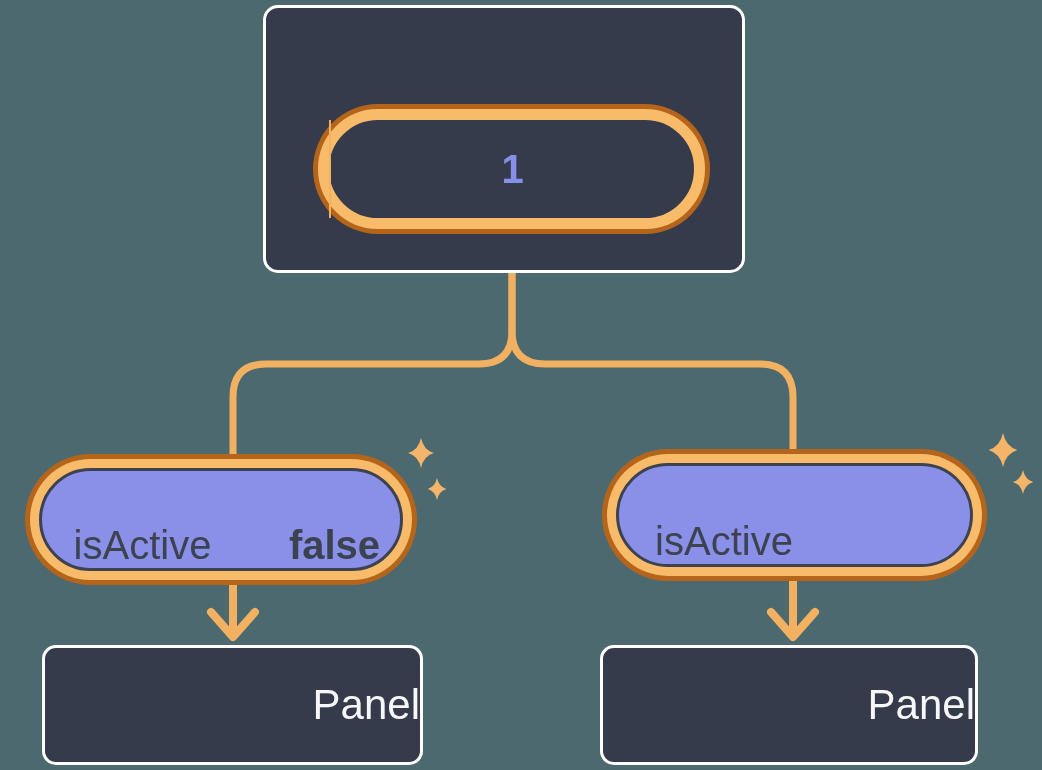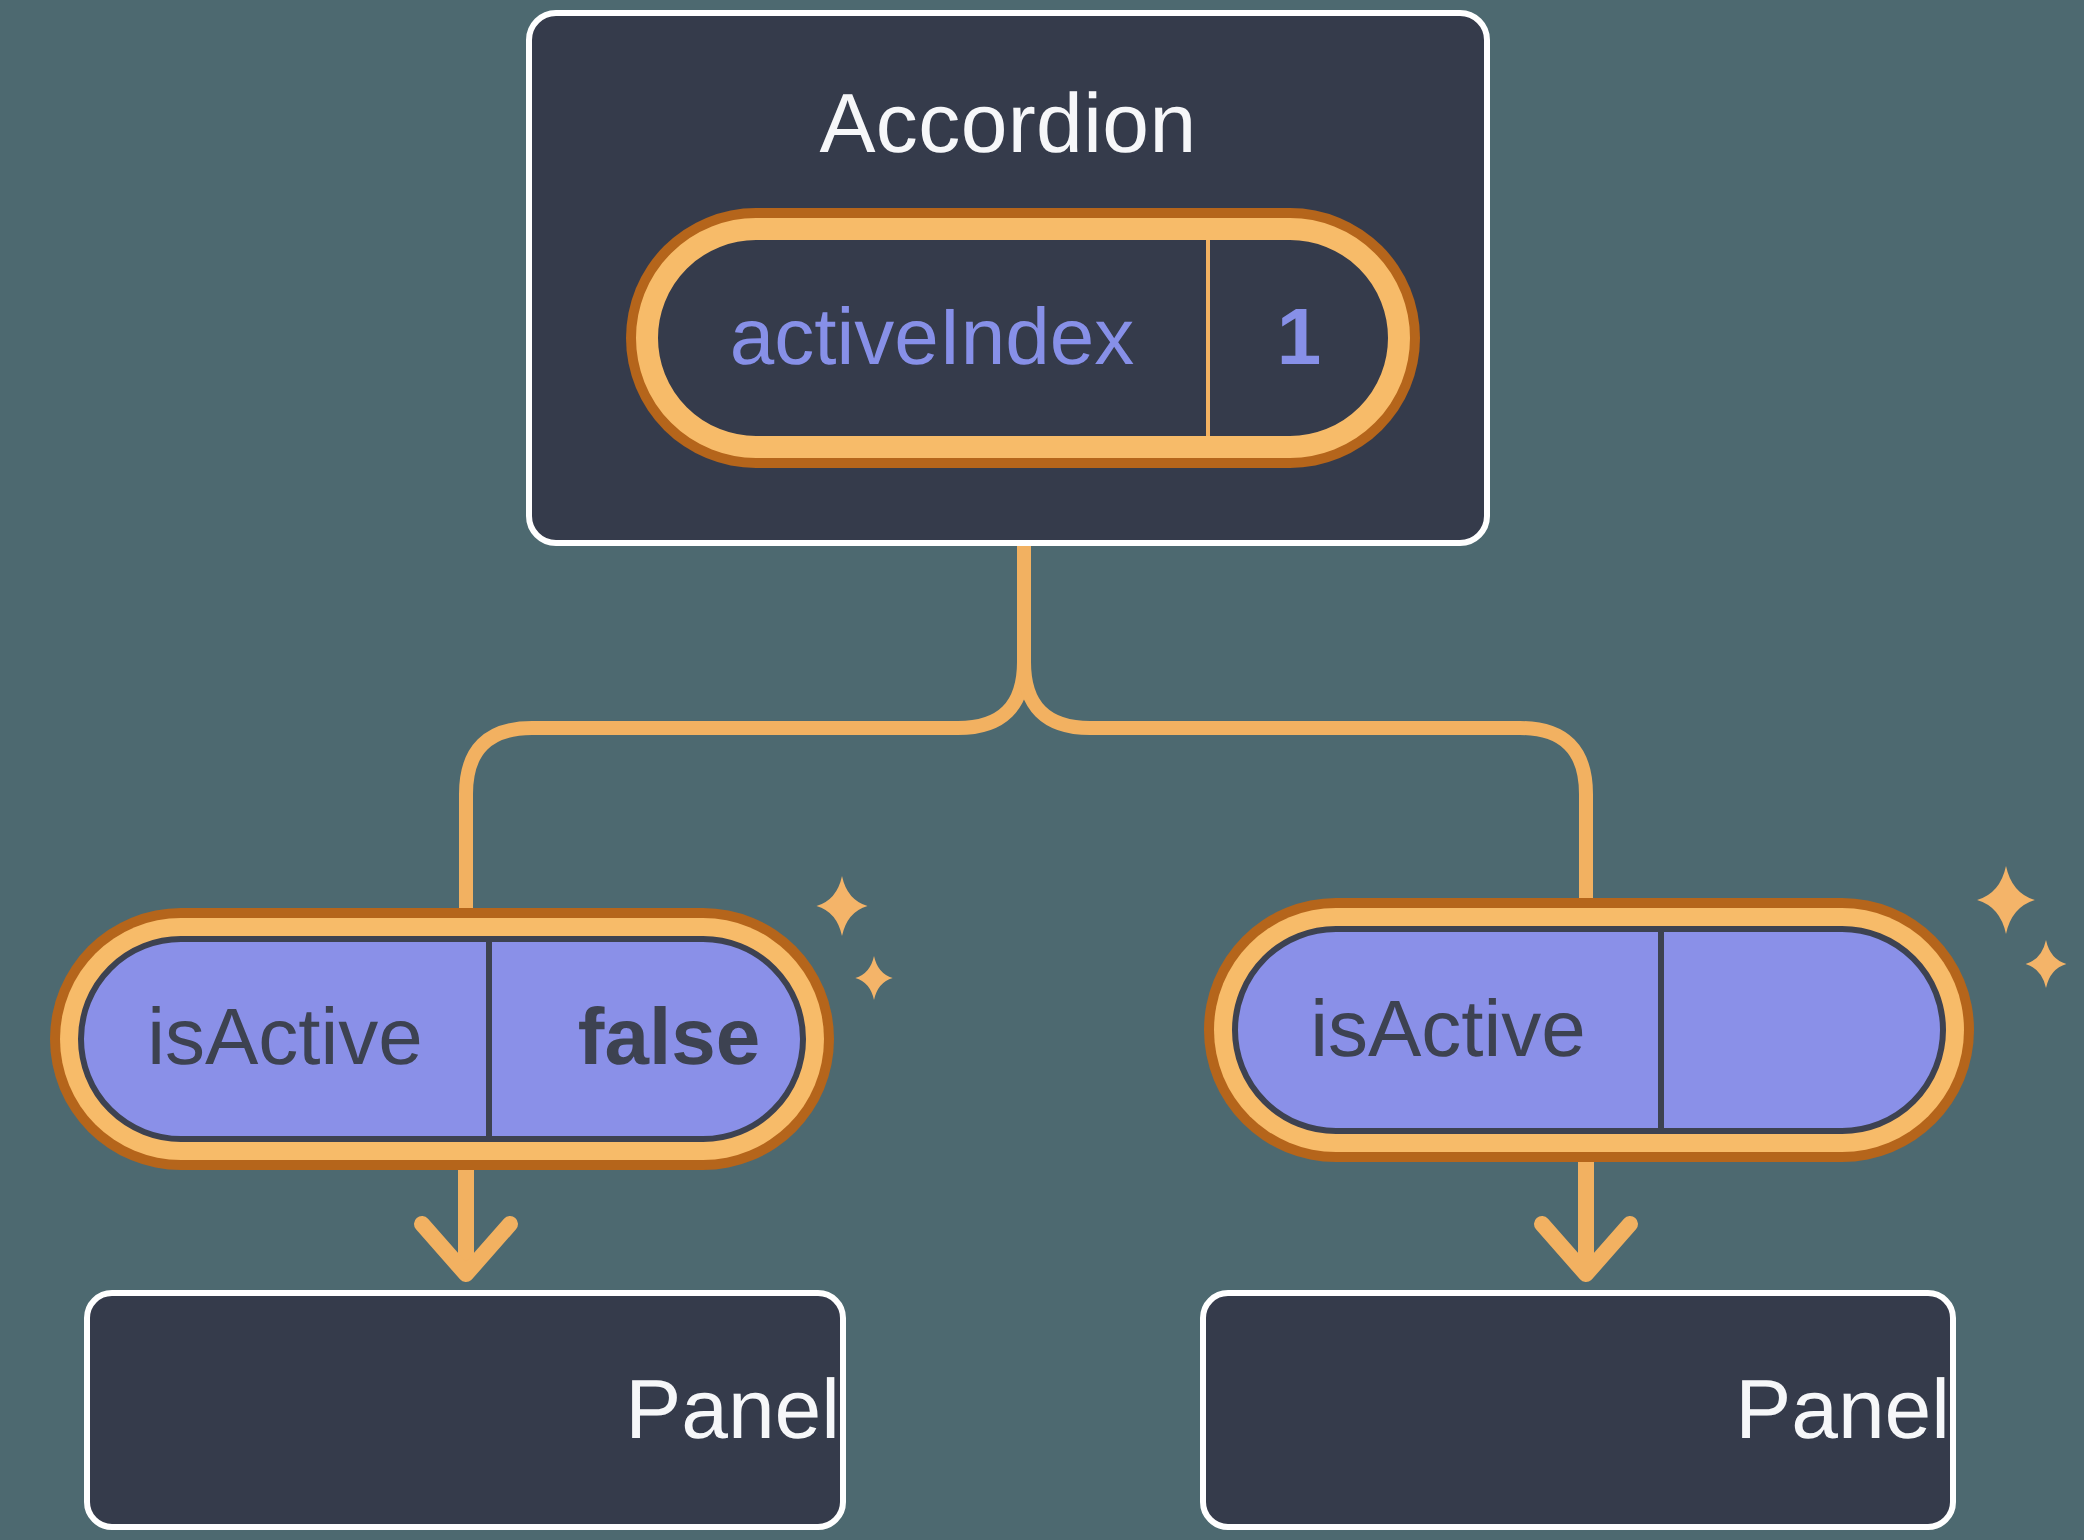--- a/index.html
+++ b/index.html
@@ -88,20 +88,21 @@
     font-weight: 700;
   }
 
   
   .pill-state {
     position: absolute;
     background: var(--state-fill, #8a90e8);
     border: 3px solid var(--state-text, #3d4251);
     box-shadow: 0 0 0 9px var(--ring-light, #f6b768),
                 0 0 0 14px var(--ring-dark, #b5651b);
+    align-items: flex-end;
   }
   .pill-state-left  { left: 39px;  top: 468px; width: 364px; height: 103px; }
   .pill-state-right { left: 616px; top: 463px; width: 357px; height: 104px; }
   .pill-state .cell-name {
     display: flex; align-items: center; justify-content: center;
     color: var(--state-text, #3d4251);
     font-size: 40px;
   }
   .pill-state-left  .cell-name { width: 201px; }
   .pill-state-right .cell-name { width: 210px; }
@@ -144,23 +145,21 @@
 
   <path d="M 711 86 Q 714.23 101.2 727.15 105 Q 714.23 108.8 711 124 Q 707.77 108.8 694.85 105 Q 707.77 101.2 711 86 Z" class="sparkle"></path>
       <path d="M 725 120 Q 727.21 130.4 736.05 133 Q 727.21 135.6 725 146 Q 722.79 135.6 713.95 133 Q 722.79 130.4 725 120 Z" class="sparkle"></path>
       <path d="M 421 438 Q 423.55 450 433.75 453 Q 423.55 456 421 468 Q 418.45 456 408.25 453 Q 418.45 450 421 438 Z" class="sparkle"></path>
       <path d="M 437 478 Q 438.87 486.8 446.35 489 Q 438.87 491.2 437 500 Q 435.13 491.2 427.65 489 Q 435.13 486.8 437 478 Z" class="sparkle"></path>
       <path d="M 1003 433 Q 1005.89 446.6 1017.45 450 Q 1005.89 453.4 1003 467 Q 1000.11 453.4 988.55 450 Q 1000.11 446.6 1003 433 Z" class="sparkle"></path>
       <path d="M 1023 470 Q 1025.04 479.6 1033.2 482 Q 1025.04 484.4 1023 494 Q 1020.96 484.4 1012.8 482 Q 1020.96 479.6 1023 470 Z" class="sparkle"></path>
     </svg>
 
   <div class="node accordion-node">
-    <div class="accordion-title">Accordion</div>
     <div class="pill pill-root">
-      <span class="cell-name">activeIndex</span>
       <span class="divider"></span>
       <span class="cell-value">1</span>
     </div>
   </div>
 
   <div class="pill pill-state pill-state-left">
     <span class="cell-name">isActive</span>
     <span class="divider"></span>
     <span class="cell-value">false</span>
   </div>

